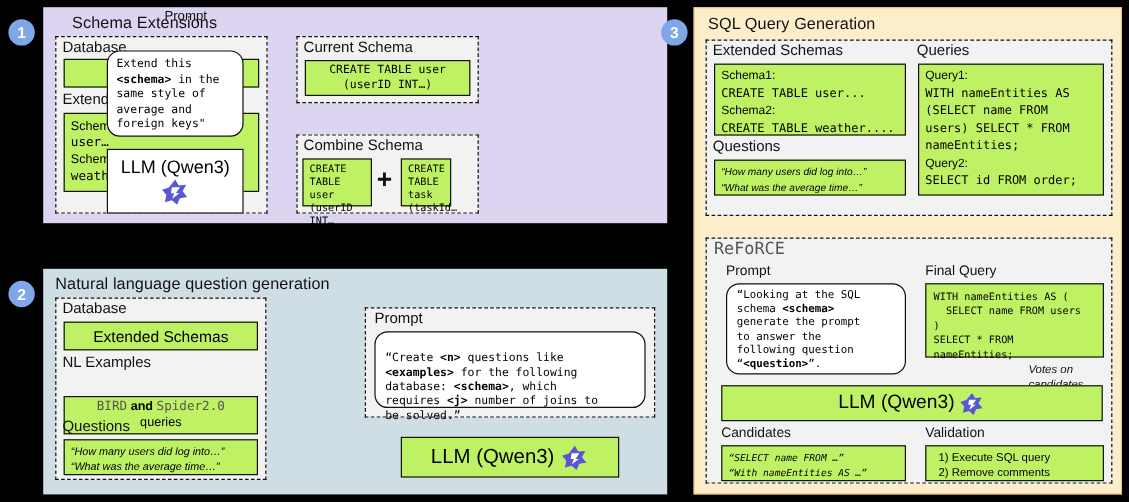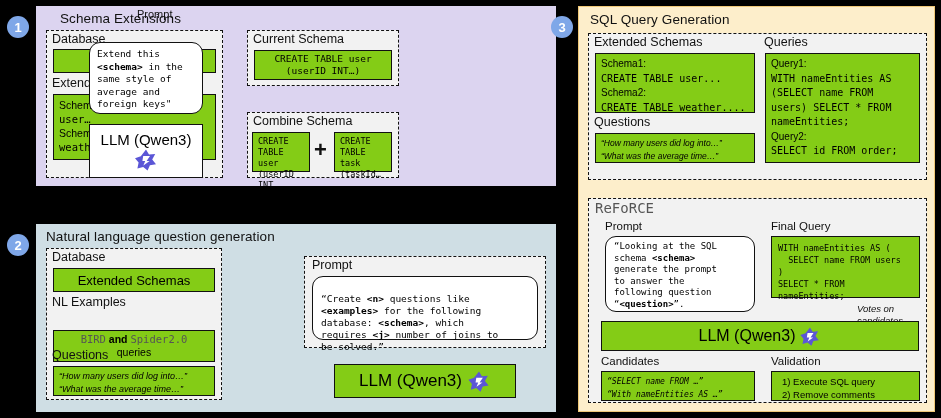--- a/index.html
+++ b/index.html
@@ -18,21 +18,21 @@
   .circ{position:absolute;width:22px;height:22px;border-radius:50%;
         background:#7fa7e8;color:#fff;font-size:13px;font-weight:bold;
         display:flex;align-items:center;justify-content:center;line-height:1;}
   #circ1{left:7px;top:16px;}
   #circ2{left:7px;top:234px;}
   #circ3{left:551px;top:16px;}
 
   .dash{position:absolute;box-sizing:border-box;border:1.6px dashed #111;
         background:#f2f2f2;}
   .solid{position:absolute;box-sizing:border-box;border:1.4px solid #111;
-         background:#84cc16;}
+         background:#bef264;}
   .round{position:absolute;box-sizing:border-box;border:1.4px solid #111;
          background:#fff;border-radius:11px;}
   .lbl{position:absolute;font-size:12.5px;color:#111;white-space:nowrap;}
   .mono{font-family:"DejaVu Sans Mono",monospace;}
   .sans{font-family:"Liberation Sans",sans-serif;}
   .cell{display:flex;align-items:center;justify-content:center;
         text-align:center;padding:2px 4px;box-sizing:border-box;}
   .cellL{display:block;padding:3px 5px;box-sizing:border-box;}
   .ital{font-style:italic;}
   .b{font-weight:bold;}
@@ -101,21 +101,21 @@
   </div>
 
   <div class="dash" style="left:211px;top:24px;width:152px;height:56px;"></div>
   <div class="lbl" style="left:217px;top:26px;">Current Schema</div>
   <div class="solid cell mono" style="left:218px;top:44px;width:138px;height:30px;font-size:9.5px;line-height:12px;">CREATE TABLE user (userID INT…)</div>
 
   <div class="dash" style="left:211px;top:106px;width:152px;height:66px;"></div>
   <div class="lbl" style="left:217px;top:108px;">Combine Schema</div>
   <div class="solid cellL mono" style="left:216px;top:126px;width:58px;height:40px;font-size:8.5px;line-height:11px;">CREATE TABLE user (userID INT…</div>
   <div class="lbl b" style="left:278px;top:133px;font-size:22px;line-height:22px;">+</div>
-  <div class="solid cellL mono" style="left:298px;top:126px;width:58px;height:40px;font-size:8.5px;line-height:11px;">CREATE TABLE task (taskId…</div>
+  <div class="solid cellL mono" style="left:298px;top:126px;width:42px;height:40px;font-size:8.5px;line-height:11px;">CREATE TABLE task (taskId…</div>
 
   <div class="lbl" style="left:101px;top:2px;font-size:11px;">Prompt</div>
   <div class="round mono" style="left:53px;top:36px;width:114px;height:72px;font-size:9.5px;line-height:12.5px;padding:5px 7px;">
     <span>Extend this</span><br>
     <span class="b">&lt;schema&gt;</span><span> in the</span><br>
     <span>same style of</span><br>
     <span>average and</span><br>
     <span>foreign keys"</span>
   </div>
 

